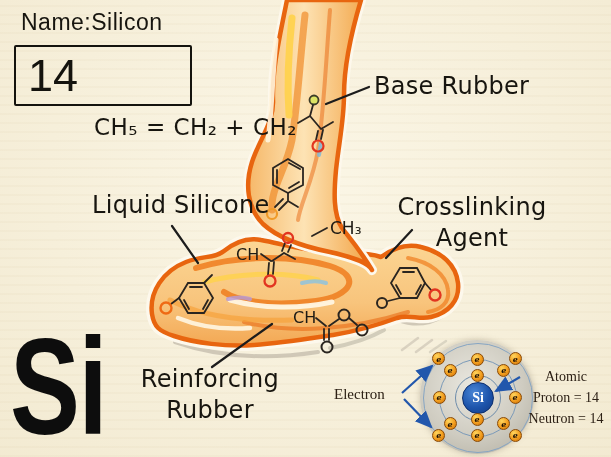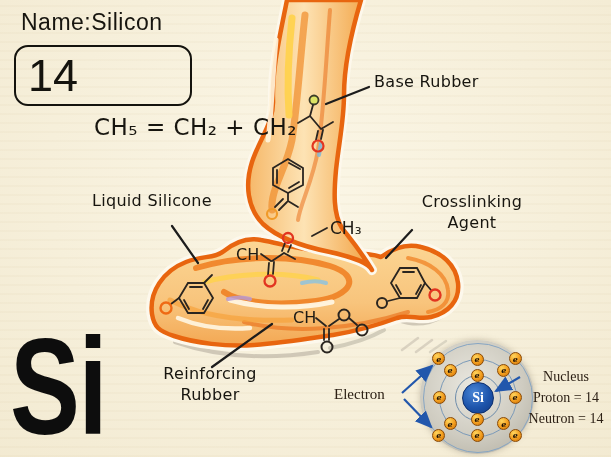--- a/index.html
+++ b/index.html
@@ -10,26 +10,26 @@
     background-image:
       repeating-linear-gradient(0deg, rgba(186,160,110,0.05) 0px, rgba(186,160,110,0.05) 2px, rgba(255,255,255,0) 2px, rgba(255,255,255,0) 9px),
       radial-gradient(ellipse at 50% 40%, rgba(255,252,240,0.55), rgba(233,220,185,0.25));
     font-family:"DejaVu Sans", sans-serif;
   }
   svg{position:absolute;left:0;top:0;}
   .hand{position:absolute;color:#17150f;font-family:"DejaVu Sans",sans-serif;font-weight:500;}
   .name-label{left:21px;top:9px;font-size:23px;font-weight:normal;font-family:"Liberation Sans",sans-serif;letter-spacing:0.5px;}
   .atomic-box{
     position:absolute;left:14px;top:45px;width:162px;height:53px;
-    border:2.5px solid #14130e;border-radius:14px;display:flex;align-items:center;padding:2px 0 2px 12px;
+    border:2.5px solid #14130e;border-radius:2px;display:flex;align-items:center;padding:2px 0 2px 12px;
   }
   .atomic-number{font-size:45px;font-family:"Liberation Sans",sans-serif;color:#14130e;line-height:1;}
   .atomic-caption{margin-left:9px;font-size:19px;line-height:1.08;font-family:"Liberation Sans",sans-serif;color:#14130e;}
   .formula{left:94px;top:114px;font-size:23px;letter-spacing:0.5px;}
-  .lbl{font-size:16px;letter-spacing:0.3px;}
+  .lbl{font-size:24px;letter-spacing:0.3px;}
   .lbl-base{left:374px;top:72px;}
   .lbl-liquid{left:92px;top:191px;}
   .lbl-cross{left:396px;top:192px;width:152px;text-align:center;line-height:1.3;}
   .lbl-reinf{left:128px;top:364px;width:164px;text-align:center;line-height:1.3;}
   .symbol-si{
     position:absolute;left:10px;top:330px;font-size:138px;line-height:0.82;
     font-family:"Liberation Sans",sans-serif;font-weight:bold;color:#0d0d0d;
     transform:scaleX(0.76);transform-origin:left top;letter-spacing:-2px;
   }
   
@@ -221,19 +221,19 @@
       </defs>
       <g stroke="#2257ac" stroke-width="2.2" fill="none">
         <path d="M72,60 L102,33" marker-end="url(#ah)"></path>
         <path d="M74,66 L101,94" marker-end="url(#ah)"></path>
         <path d="M190,44 L166,58" marker-end="url(#ah)"></path>
       </g>
     </svg>
 
     <div class="atom-label lbl-electron">Electron</div>
     <div class="atom-label nucleus-block">
-      <div>Nucleus</div>
+      <div>Atomic</div>
       <div>Proton = 14</div>
       <div>Neutron = 14</div>
     </div>
   </div>
 
 </div>
 
 </body></html>

